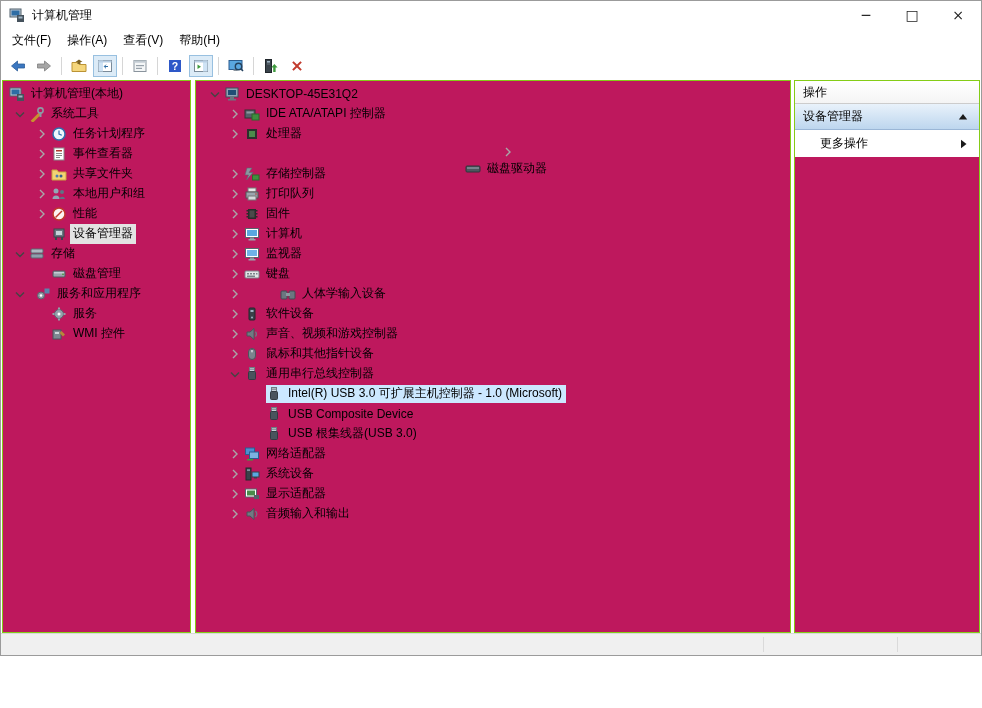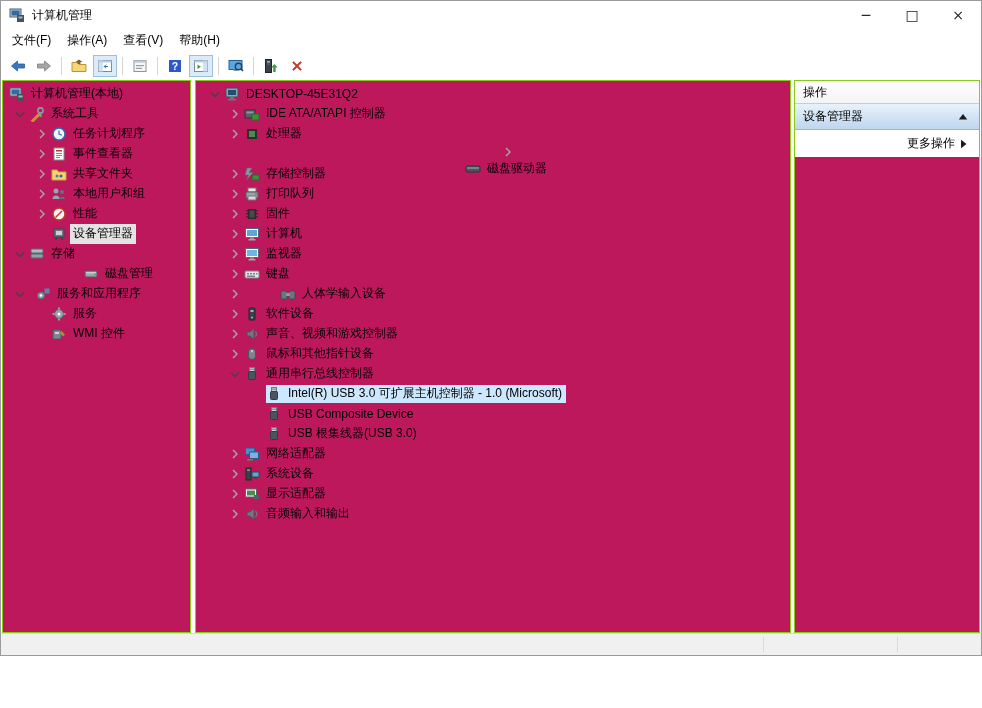--- a/index.html
+++ b/index.html
@@ -41,21 +41,21 @@
   .tlabel.sel-inactive{background:var(--sel-inactive,#e3e3e3);}
   
   .action-header{height:22px;display:flex;align-items:center;padding-left:8px;
     background:linear-gradient(#ffffff,#f4f4f4);border-bottom:1px solid #cccccc;}
   .action-section{height:25px;display:flex;align-items:center;padding:0 8px;
     background:linear-gradient(var(--sect-top,#e9f2fb),var(--sect-bottom,#bdd6ee));
     border-bottom:1px solid #9ab6d6;}
   .as-label{flex:1;}
   .as-tri{width:16px;height:16px;display:inline-flex;}
   .action-item{height:27px;display:flex;align-items:center;padding:0 8px 0 25px;background:#fff;}
-  .ai-label{flex:1;text-align:right;}
+  .ai-label{flex:1;}
   .ai-tri{width:16px;height:16px;display:inline-flex;}
   
   .bottom-strip{position:absolute;left:0;right:0;bottom:0;height:21px;background:#f0f0f0;
     border-top:1px solid #d9d9d9;}
   .bs-sep{position:absolute;top:3px;bottom:3px;width:1px;background:#dadada;}
   .bs-sep.s1{left:762px;}
   .bs-sep.s2{left:896px;}
   svg{display:block;}
 </style>
 </head>
@@ -329,21 +329,21 @@
           <span class="row-inner">
             <span class="ticon">
               <svg width="16" height="16" viewBox="0 0 16 16" xmlns="http://www.w3.org/2000/svg">
                 <rect x="2" y="3" width="12" height="4" rx="1" fill="#aeb9c2" stroke="#5c6770"></rect>
                 <rect x="2" y="8" width="12" height="4" rx="1" fill="#8fa0ae" stroke="#5c6770"></rect>
               </svg>
             </span>
             <span class="tlabel">存储</span>
           </span>
         </div>
-        <div class="tree-row" style="padding-left: 30px; gap: 32px;">
+        <div class="tree-row" style="padding-left: 30px;">
           <span class="chev"></span>
           <span class="row-inner">
             <span class="ticon">
               <svg width="16" height="16" viewBox="0 0 16 16" xmlns="http://www.w3.org/2000/svg">
                 <rect x="2" y="5" width="12" height="6" rx="1" fill="#9aa5ae" stroke="#4e585f"></rect>
                 <circle cx="12" cy="8" r="1" fill="#3d9b35"></circle>
                 <rect x="3" y="6" width="10" height="1.5" fill="#c4cdd4"></rect>
               </svg>
             </span>
             <span class="tlabel">磁盘管理</span>

